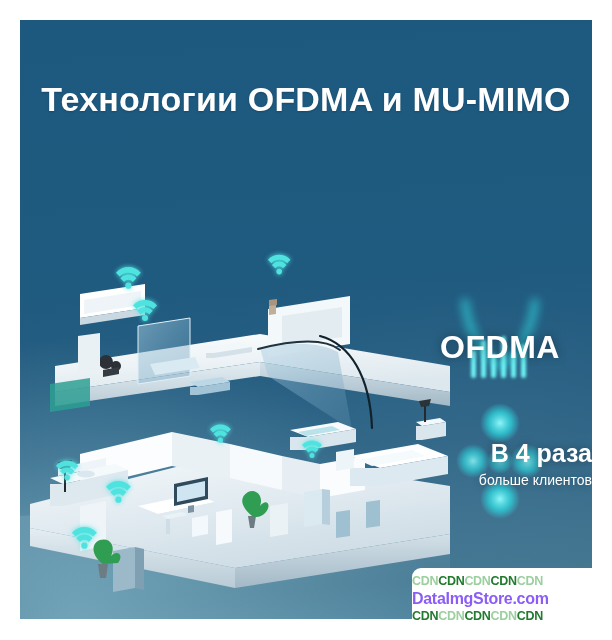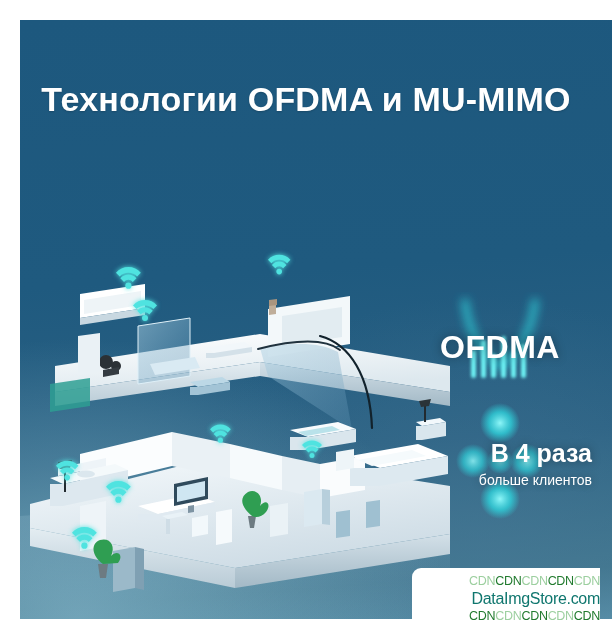--- a/index.html
+++ b/index.html
@@ -11,21 +11,20 @@
   #page{position:relative;width:612px;height:640px;background:#ffffff;}
 
   
   .banner{
     position:absolute;left:20px;top:20px;width:572px;height:599px;
     overflow:hidden;
     background:
       radial-gradient(120% 90% at 10% 100%, rgba(120,170,190,0.85) 0%, rgba(120,170,190,0.0) 52%),
       radial-gradient(90% 70% at 78% 88%, rgba(70,120,150,0.55) 0%, rgba(70,120,150,0) 60%),
       linear-gradient(176deg,#1d587e 0%,#1f5a7f 42%,#2b6183 70%,#43788f 92%,#5d94ac 100%);
-    padding-left: 20px;
   }
 
   
   .title{
     position:absolute;left:0;top:60px;width:572px;text-align:center;
     font-size:34px;font-weight:bold;color:#ffffff;letter-spacing:0.2px;
     text-shadow:0 1px 2px rgba(0,0,0,0.18);
   }
   .subtitle{
     position:absolute;left:46px;top:113px;width:480px;text-align:center;
@@ -51,26 +50,26 @@
   #feature-clients .f-label{display:block;font-size:25px;line-height:30px;padding-top:20px;}
   #feature-clients .f-sub{display:block;font-size:14px;line-height:20px;margin-top:2px;}
 
   
   .watermark{
     position:absolute;left:412px;top:568px;width:188px;height:57px;
     background:#ffffff;border-radius:9px 0 0 0;
     padding:0;overflow:hidden;
   }
   .wm-row{
-    text-align:right;font-weight:normal;white-space:nowrap;
+    text-align:left;font-weight:bold;white-space:nowrap;
     font-family:"Liberation Sans","DejaVu Sans",sans-serif;
   }
   .wm-cdn{font-size:12.5px;line-height:16px;letter-spacing:-0.3px;margin-top:5px;}
   .wm-cdn2{font-size:12.5px;line-height:16px;letter-spacing:-0.3px;}
-  .wm-name{font-size:16px;line-height:19px;color:#0f766e;letter-spacing:-0.3px;}
+  .wm-name{font-size:16px;line-height:19px;color:#8b5cf6;letter-spacing:-0.3px;}
   .c-light{color:#9ccf9f;}
   .c-dark{color:#217a2e;}
 
   
   .scene{position:absolute;left:0;top:196px;width:430px;height:403px;}
   .scene svg{display:block;}
   .wifi{pointer-events:none;}
 </style>
 </head>
 <body>

